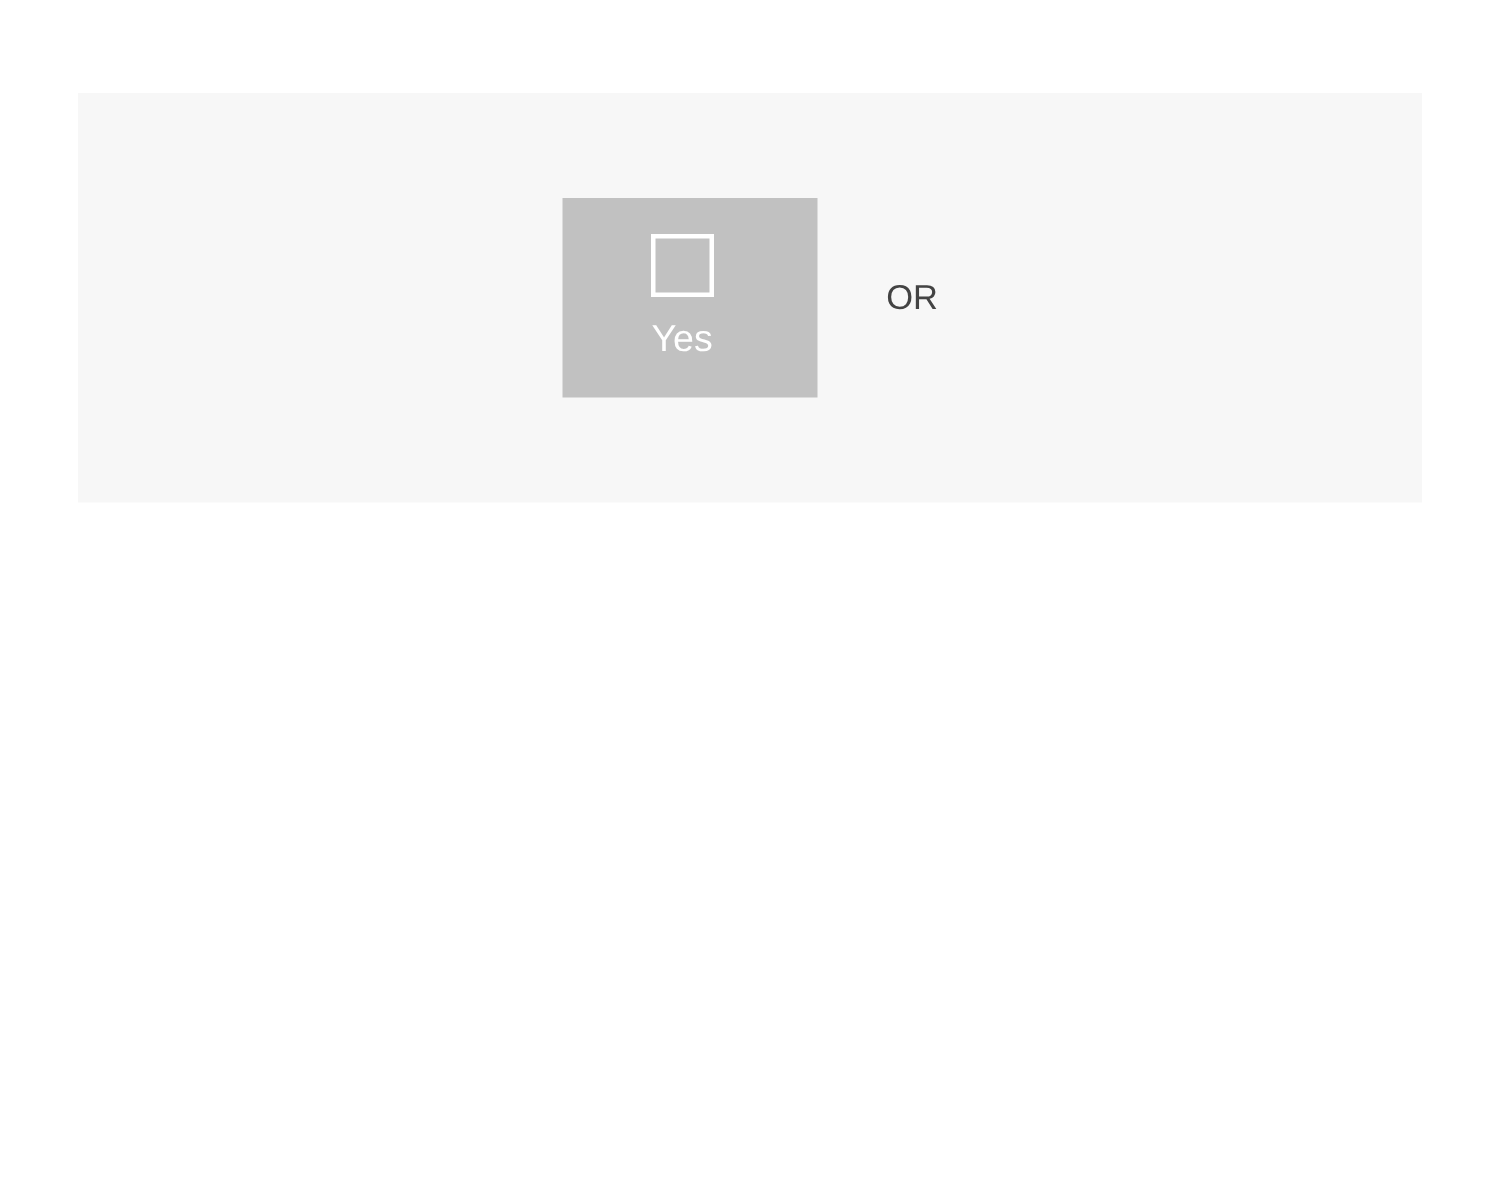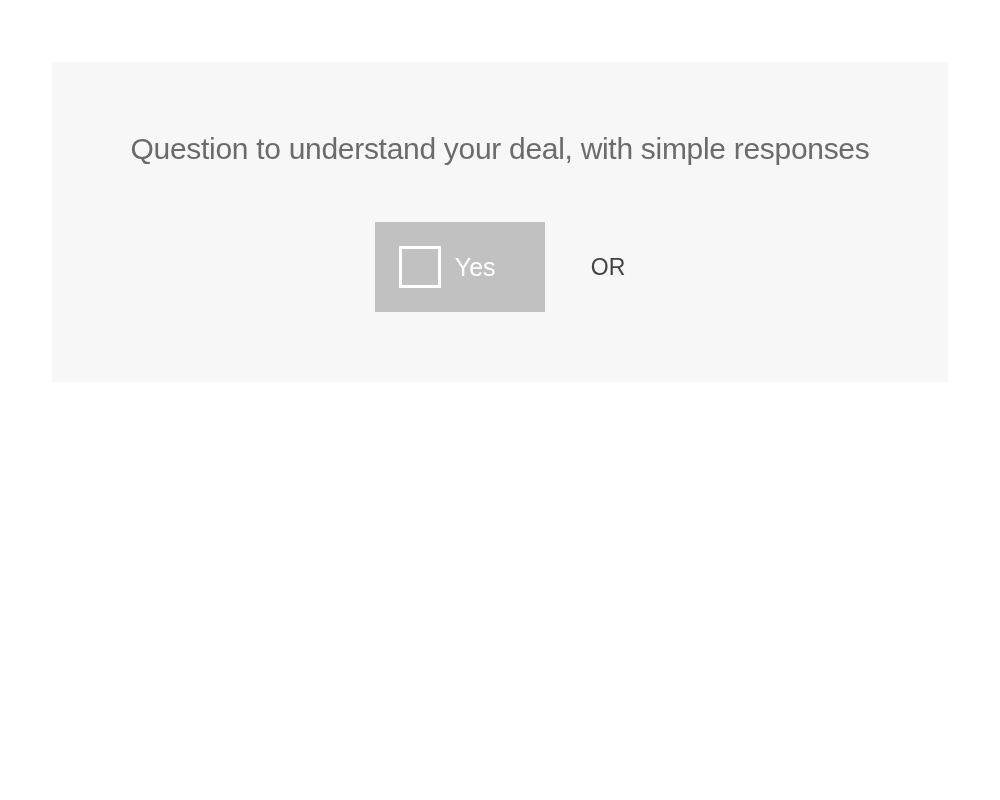--- a/index.html
+++ b/index.html
@@ -34,20 +34,21 @@
     }
     .choice-button {
       background: #c1c1c1;
       border: none;
       display: flex;
       align-items: center;
       padding: 24px 34px 24px 24px;
       cursor: pointer;
       gap: 14px;
       min-width: 170px;
+      flex-direction: column;
     }
     .choice-checkbox {
       width: 42px;
       height: 42px;
       border: 3px solid #ffffff;
       background: transparent;
       flex-shrink: 0;
     }
     .choice-label {
       font-size: 25px;
@@ -57,21 +58,20 @@
     .separator-or {
       font-size: 23px;
       font-weight: 500;
       color: #434343;
     }
   </style>
 </head>
 <body>
 
 <div class="panel">
-  <h1 class="question-title">Question to understand your deal, with simple responses</h1>
 
   <div class="choices-row">
     <button class="choice-button">
       <span class="choice-checkbox"></span>
       <span class="choice-label">Yes</span>
     </button>
 
     <span class="separator-or">OR</span>
 
   </div>

